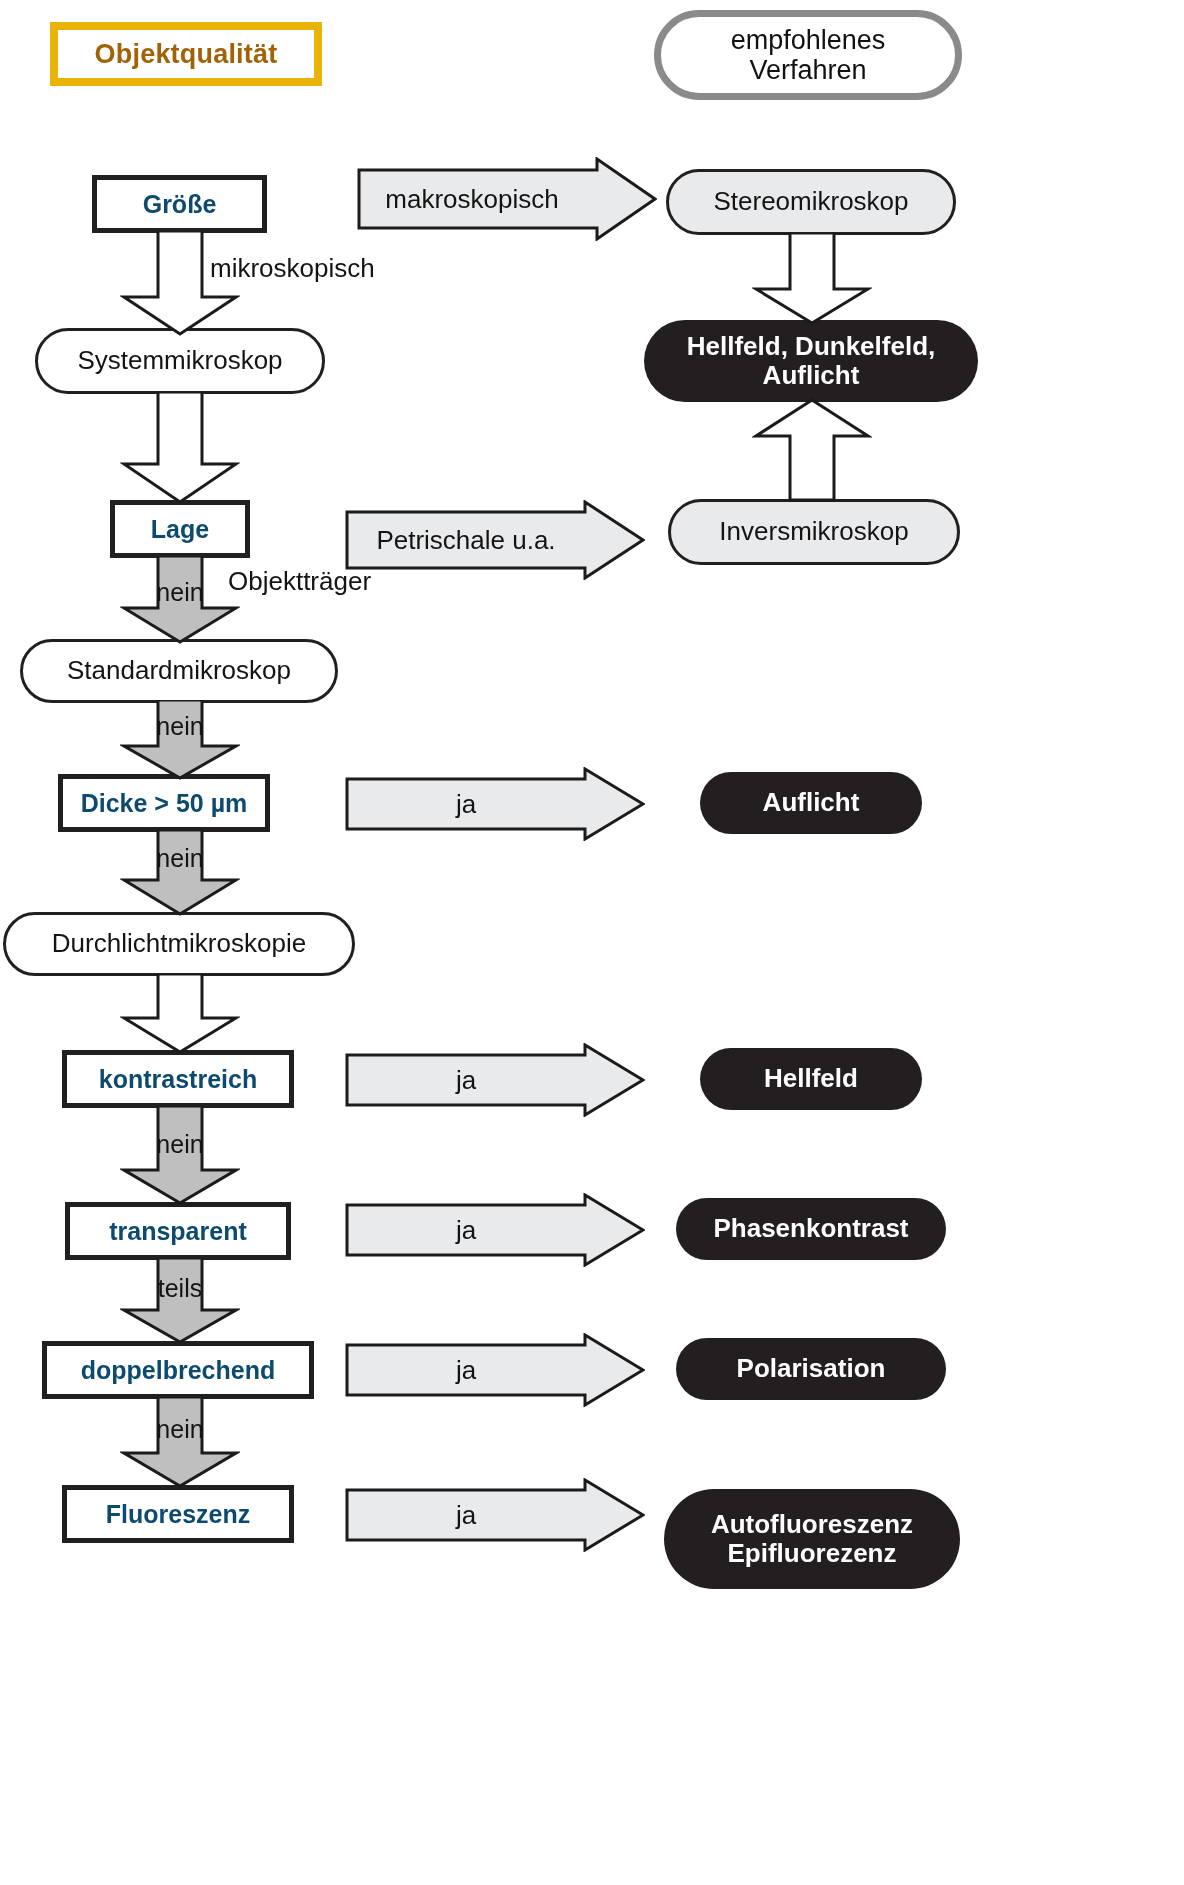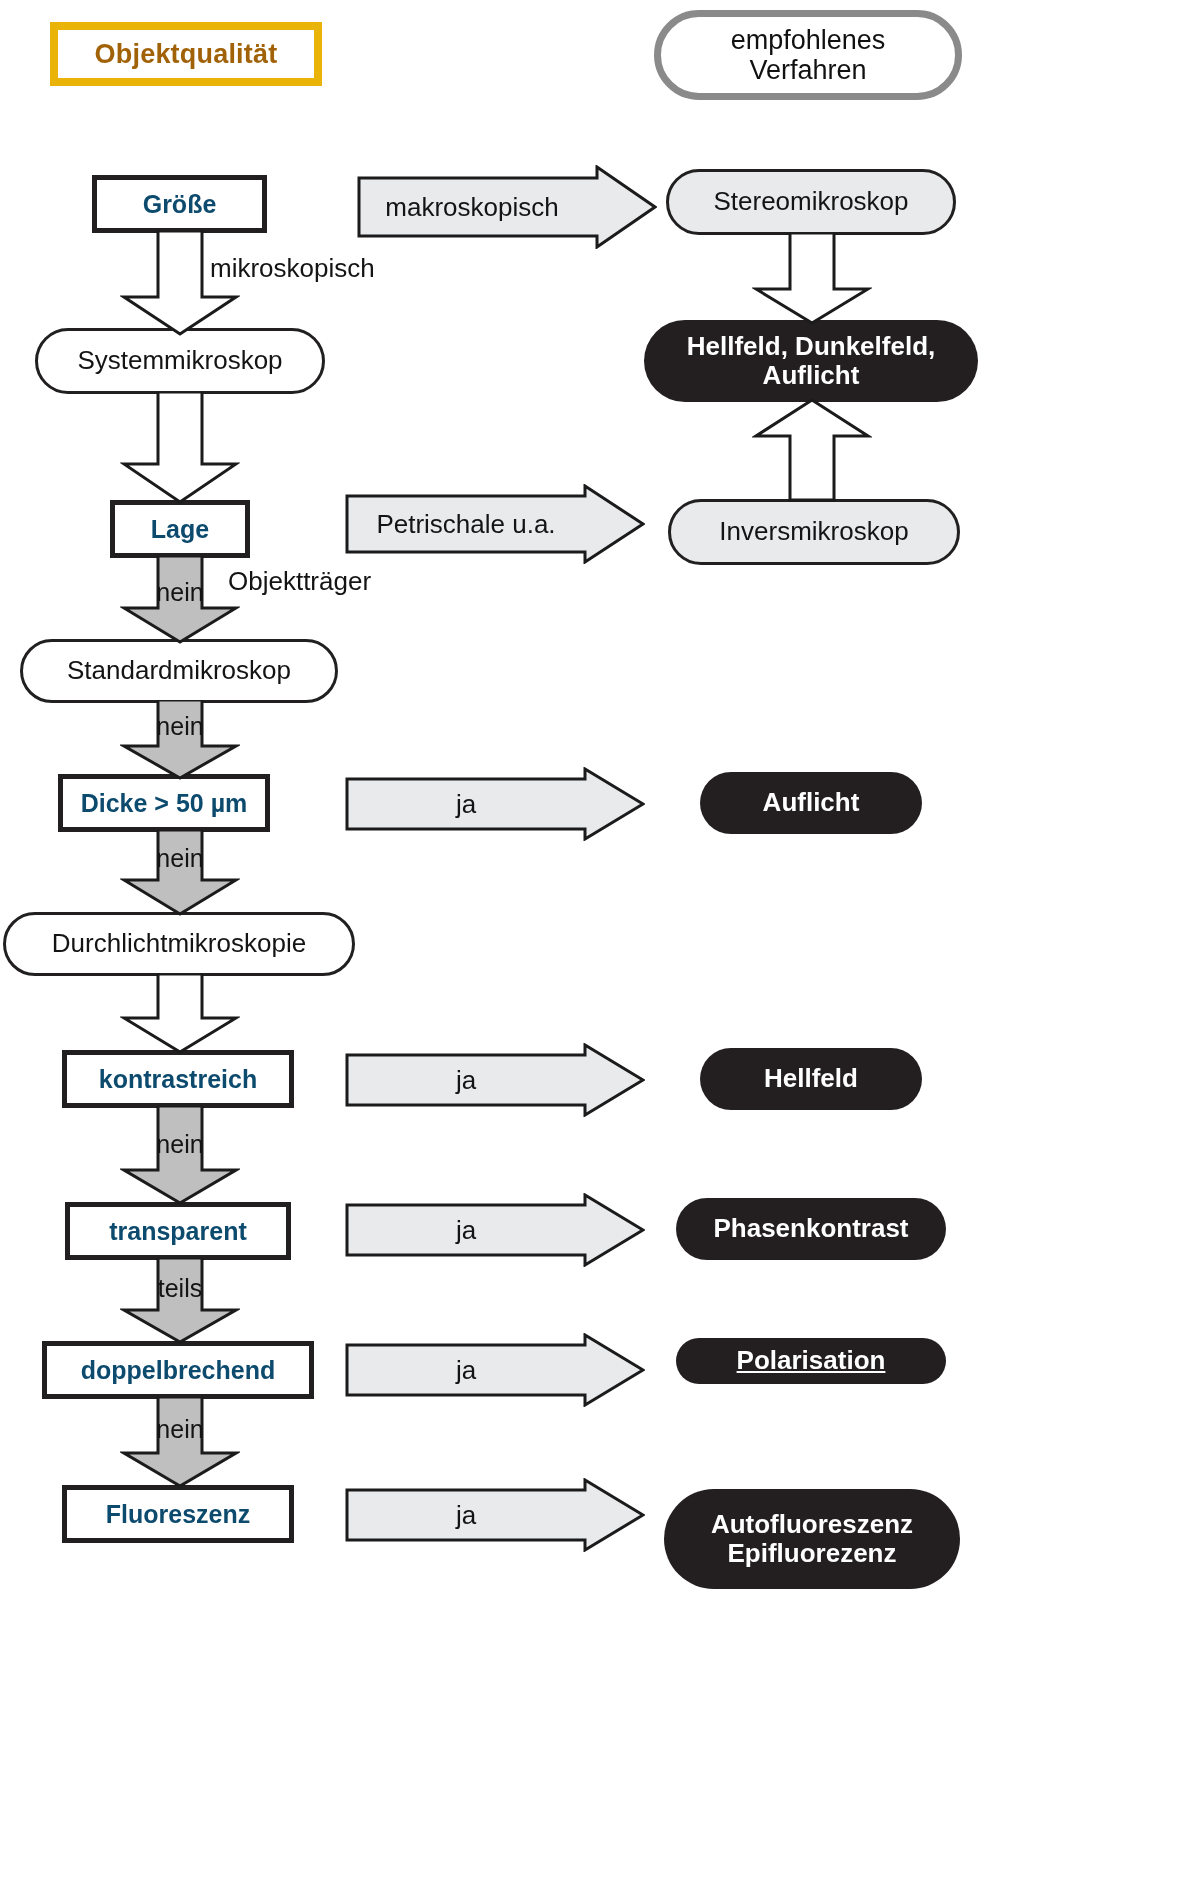--- a/index.html
+++ b/index.html
@@ -185,37 +185,37 @@
   </div>
 
   <div class="node stadium-dark" style="left:700px;top:1048px;width:222px;height:62px;">
     <span>Hellfeld</span>
   </div>
 
   <div class="node stadium-dark" style="left:676px;top:1198px;width:270px;height:62px;">
     <span>Phasenkontrast</span>
   </div>
 
-  <div class="node stadium-dark" style="left:676px;top:1338px;width:270px;height:46px;text-decoration:underline;">
+  <div class="node stadium-dark" style="left:676px;top:1338px;width:270px;height:62px;">
     <span>Polarisation</span>
   </div>
 
   <div class="node stadium-dark" style="left:664px;top:1473px;width:296px;height:100px;flex-direction:column;margin-top:16px;">
     <span>Autofluoreszenz</span>
     <span>Epifluorezenz</span>
   </div>
 
-  <div class="harrow" style="left:345px;top:165px;width:300px;height:84px;padding-left:12px;">
+  <div class="harrow" style="left:345px;top:157px;width:300px;height:84px;padding-left:12px;">
     <svg width="300" height="84" viewBox="0 0 300 84">
       <polygon points="2,13 240,13 240,2 298,42 240,82 240,71 2,71" fill="#e9eaec" stroke="#1b1b1b" stroke-width="3" stroke-linejoin="miter"></polygon>
     </svg>
     <div class="hlabel">makroskopisch</div>
   </div>
 
-  <div class="harrow" style="left:345px;top:484px;width:300px;height:80px;">
+  <div class="harrow" style="left:345px;top:500px;width:300px;height:80px;">
     <svg width="300" height="80" viewBox="0 0 300 80">
       <polygon points="2,12 240,12 240,2 298,40 240,78 240,68 2,68" fill="#e9eaec" stroke="#1b1b1b" stroke-width="3" stroke-linejoin="miter"></polygon>
     </svg>
     <div class="hlabel">Petrischale u.a.</div>
   </div>
 
   <div class="harrow" style="left:345px;top:767px;width:300px;height:74px;">
     <svg width="300" height="74" viewBox="0 0 300 74">
       <polygon points="2,12 240,12 240,2 298,37 240,72 240,62 2,62" fill="#e9eaec" stroke="#1b1b1b" stroke-width="3" stroke-linejoin="miter"></polygon>
     </svg>

